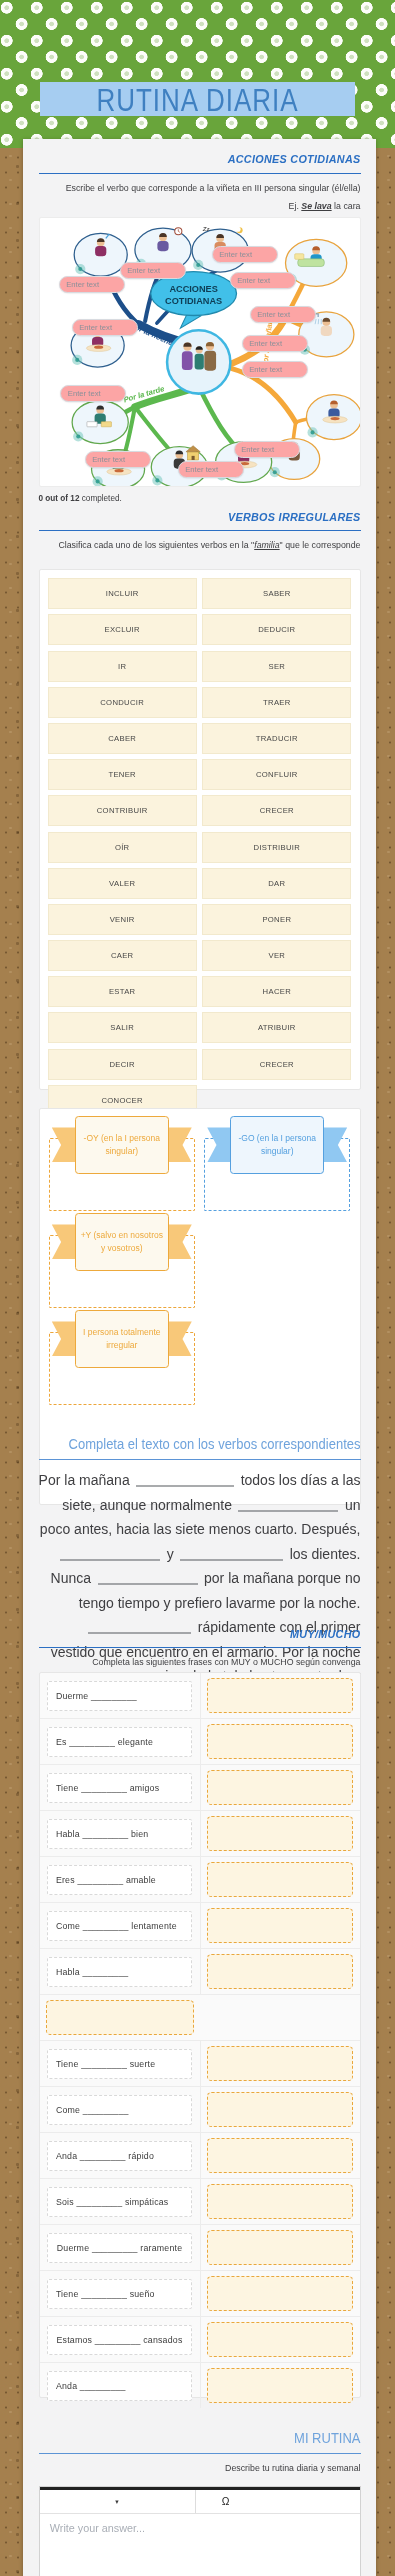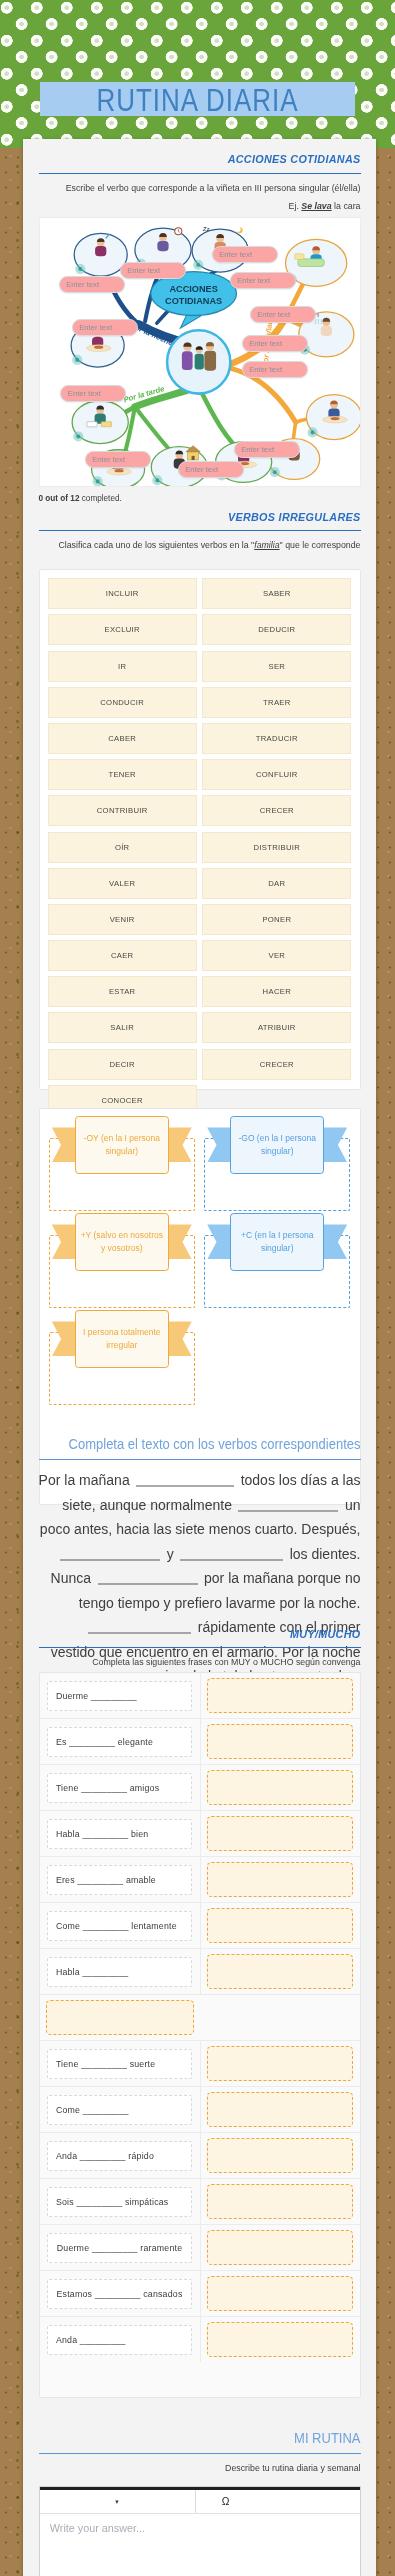--- a/index.html
+++ b/index.html
@@ -398,28 +398,20 @@
           </div>
           <div class="cat-row">
             <div class="cat-cell orange">
               <div class="cat-zone"></div>
               <div class="cat-banner">
                 <span class="wing wl"></span>
                 <span class="wing wr"></span>
                 <span class="cat-box">+Y (salvo en nosotros y vosotros)</span>
               </div>
             </div>
-            <div class="cat-cell blue">
-              <div class="cat-zone"></div>
-              <div class="cat-banner">
-                <span class="wing wl"></span>
-                <span class="wing wr"></span>
-                <span class="cat-box">+C (en la I persona singular)</span>
-              </div>
-            </div>
           </div>
           <div class="cat-row">
             <div class="cat-cell orange">
               <div class="cat-zone"></div>
               <div class="cat-banner">
                 <span class="wing wl"></span>
                 <span class="wing wr"></span>
                 <span class="cat-box">I persona totalmente irregular</span>
               </div>
             </div>
@@ -530,20 +522,28 @@
             <div class="mm-left">
               <div class="mm-card">Sois _________ simpáticas</div>
             </div>
             <div class="mm-right">
               <div class="mm-zone"></div>
             </div>
           </div>
           <div class="mm-row">
             <div class="mm-left">
               <div class="mm-card center">Duerme _________ raramente</div>
+            </div>
+            <div class="mm-right">
+              <div class="mm-zone"></div>
+            </div>
+          </div>
+          <div class="mm-row">
+            <div class="mm-left">
+              <div class="mm-card">Tiene _________ sueño</div>
             </div>
             <div class="mm-right">
               <div class="mm-zone"></div>
             </div>
           </div>
           <div class="mm-row">
             <div class="mm-left">
               <div class="mm-card center">Estamos _________ cansados</div>
             </div>
             <div class="mm-right">

